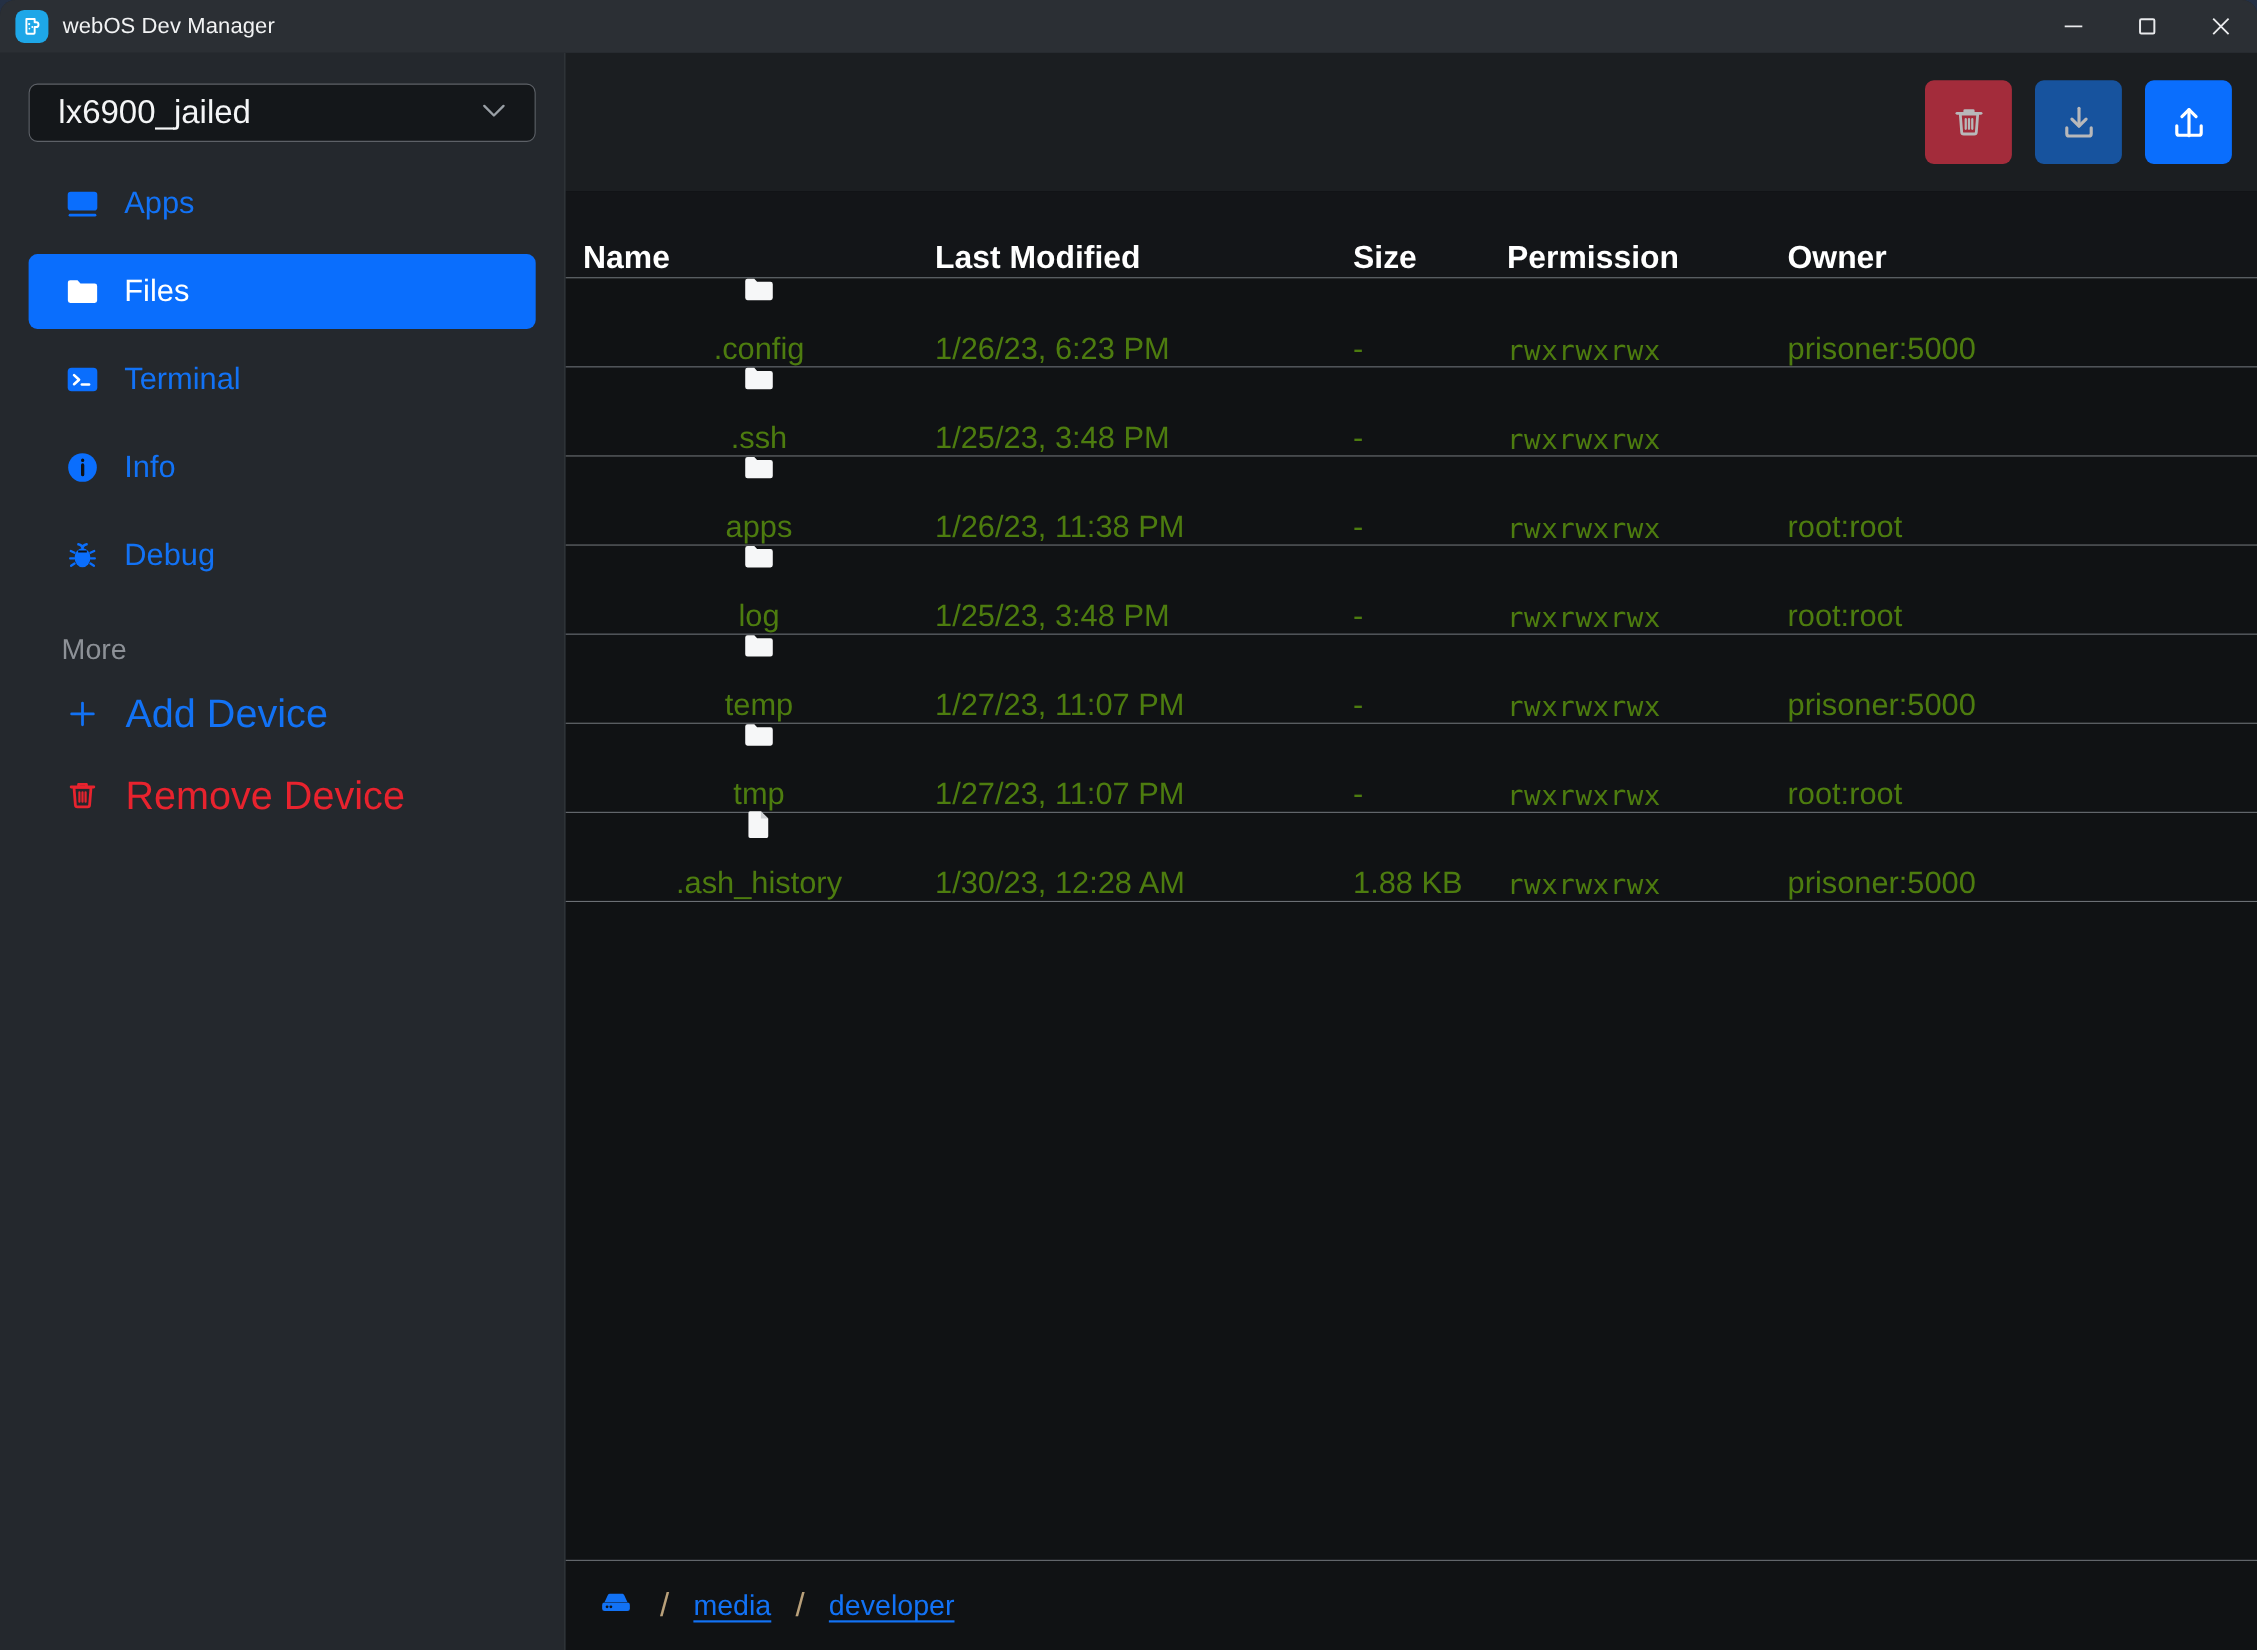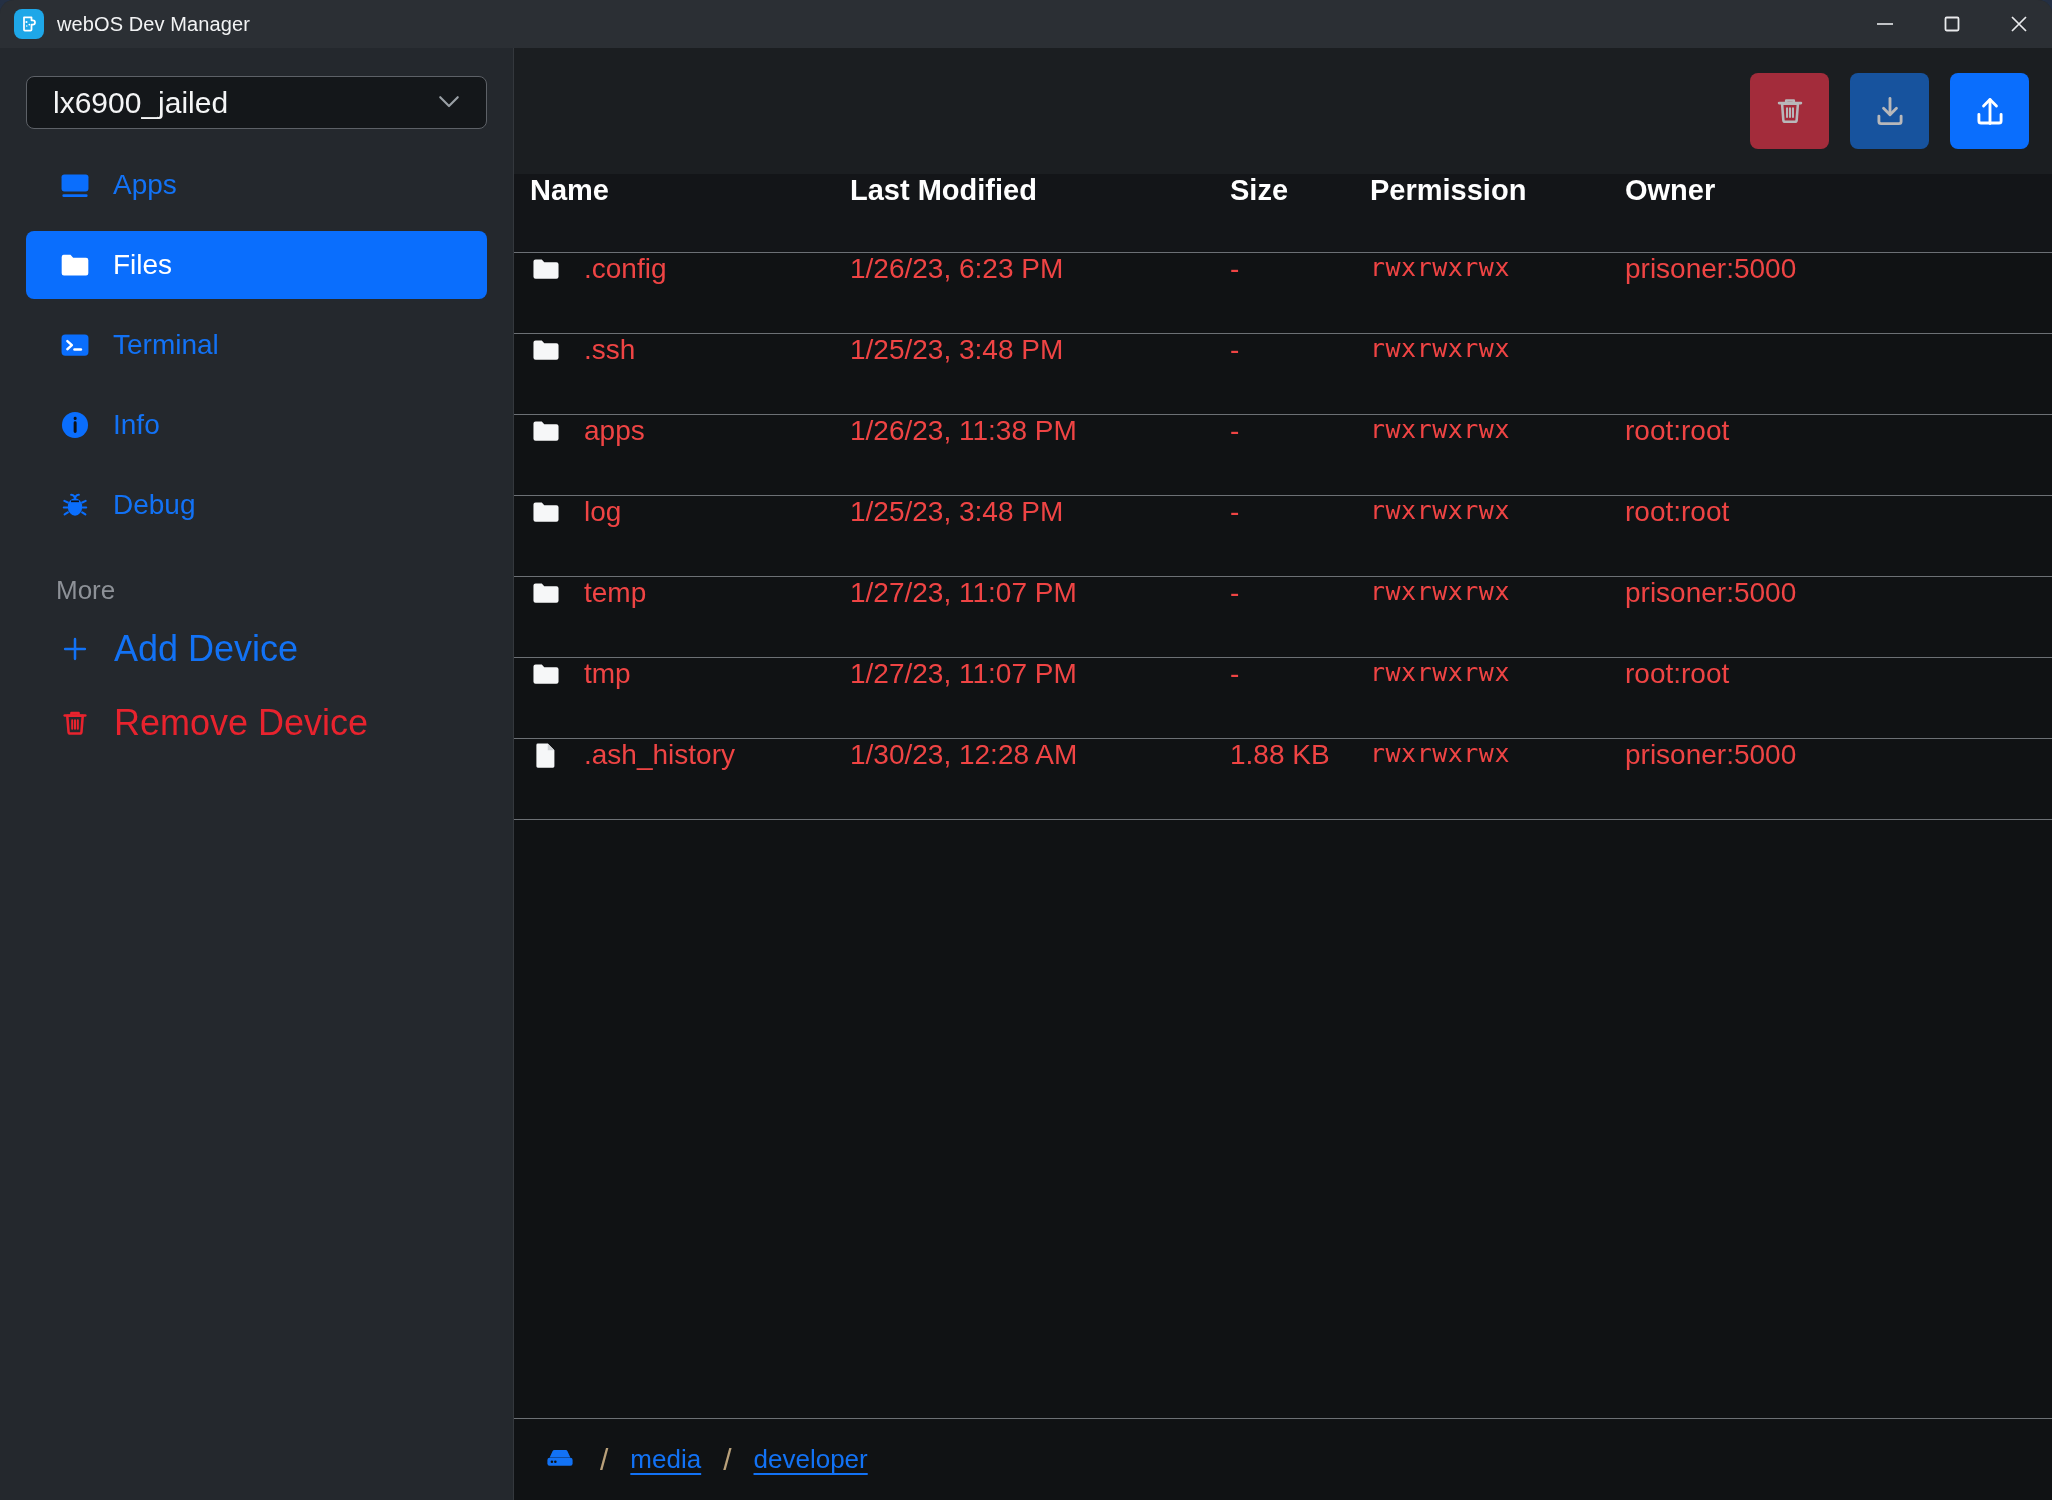--- a/index.html
+++ b/index.html
@@ -151,34 +151,34 @@
     border: none;
   }
   .tbtn.danger   { background: #a32c3b; }
   .tbtn.muted    { background: #17539e; }
   .tbtn.primary  { background: #0a6efd; }
 
   
   #table { flex: 1 1 auto; display: flex; flex-direction: column; min-height: 0; background:#101214; }
   .row {
     display: flex;
-    align-items: flex-start;
+    align-items: flex-end;
     height: 81px;
     flex: 0 0 81px;
     padding-left: 16px;
   }
   #thead .row { height: 78px; flex: 0 0 78px; background: #131518; }
   .row.data { border-top: 1px solid #6c7075; }
   .c-name { width: 320px; flex: 0 0 320px; display: flex; align-items: center; gap: 22px; }
   .c-mod  { width: 380px; flex: 0 0 380px; }
   .c-size { width: 140px; flex: 0 0 140px; }
   .c-perm { width: 255px; flex: 0 0 255px; }
   .c-own  { flex: 1 1 auto; }
   #thead .row > div { color: #ffffff; font-size: 29px; font-weight: bold; }
-  .row.data > div { color: #ef4444; font-size: 28px; }
+  .row.data > div { color: #4d7c0f; font-size: 28px; flex-direction: column; }
   .row.data .c-perm { font-family: "DejaVu Sans Mono", monospace; font-size: 25px; letter-spacing: .5px; }
   .fico { width: 32px; height: 32px; flex: 0 0 32px; display:flex; align-items:center; justify-content:center; }
   #tfill { flex: 1 1 auto; border-top: 1px solid #6c7075; background: #101214; }
 
   
   #crumbs {
     height: 82px;
     flex: 0 0 82px;
     border-top: 1px solid #6c7075;
     display: flex;

